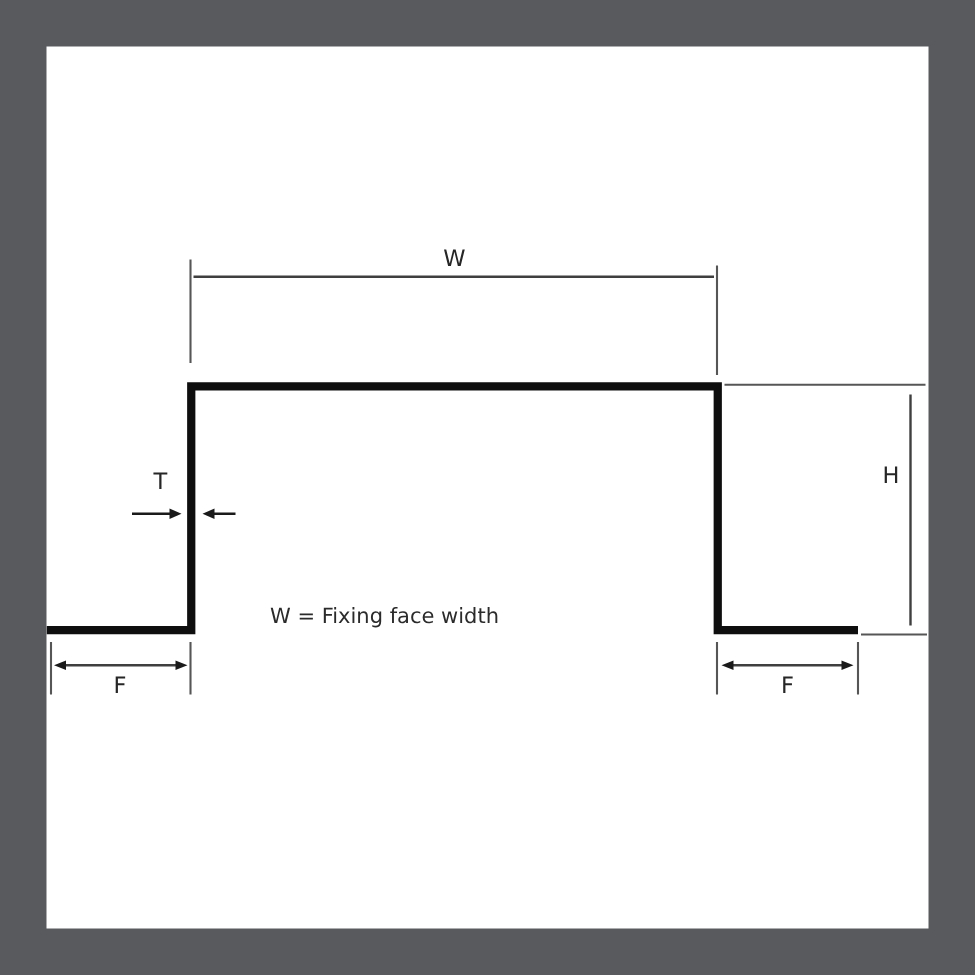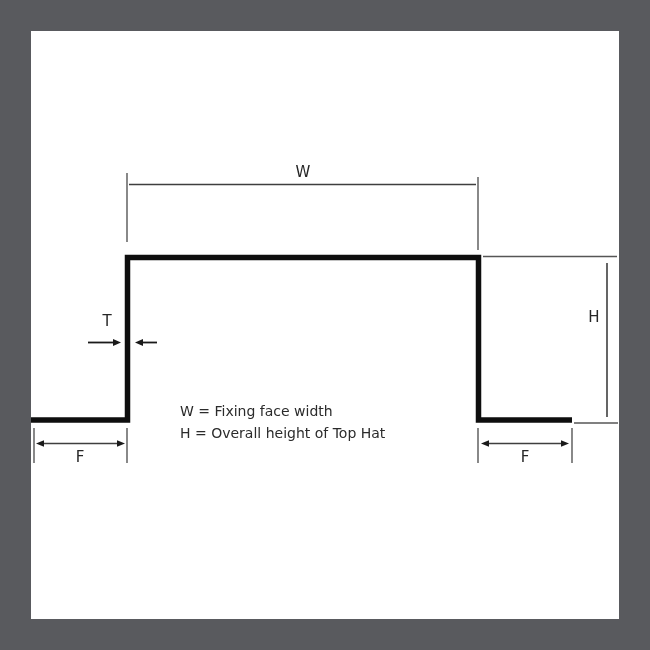--- a/index.html
+++ b/index.html
@@ -63,20 +63,21 @@
     fill: #262626;
   }
   .legend {
     position: absolute;
     left: 149px;
     top: 369px;
     font-size: 14px;
     line-height: 22.4px;
     color: #2b2b2b;
     white-space: nowrap;
+    text-align: right;
   }
 </style>
 </head>
 <body>
 
 <div class="frame">
   <div class="panel">
 
     <svg width="588" height="588" viewBox="0 0 588 588">
 
@@ -118,17 +119,16 @@
         <line class="arrow-line" x1="57" y1="311.5" x2="84" y2="311.5"></line>
         <polygon class="arrow-head" points="90,311.5 82,308 82,315"></polygon>
         <line class="arrow-line" x1="110" y1="311.5" x2="126" y2="311.5"></line>
         <polygon class="arrow-head" points="104,311.5 112,308 112,315"></polygon>
         <text class="dim-label" x="76" y="295" text-anchor="middle">T</text>
       </g>
     </svg>
 
     <div class="legend">
       <div>W = Fixing face width</div>
-      <div>H = Overall height of Top Hat</div>
     </div>
 
   </div>
 </div>
 
 </body></html>

